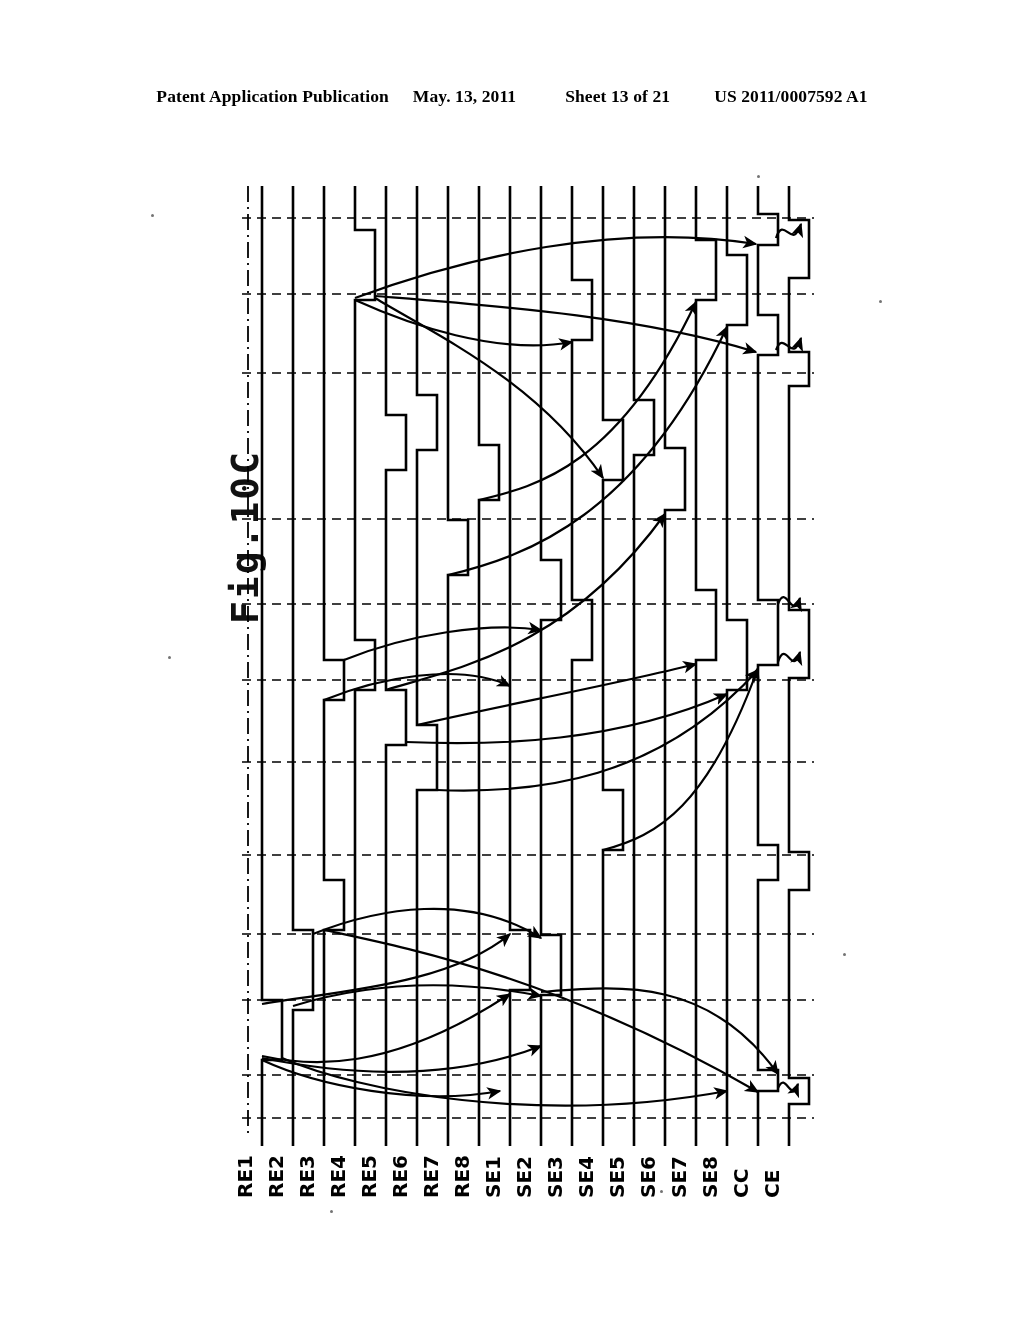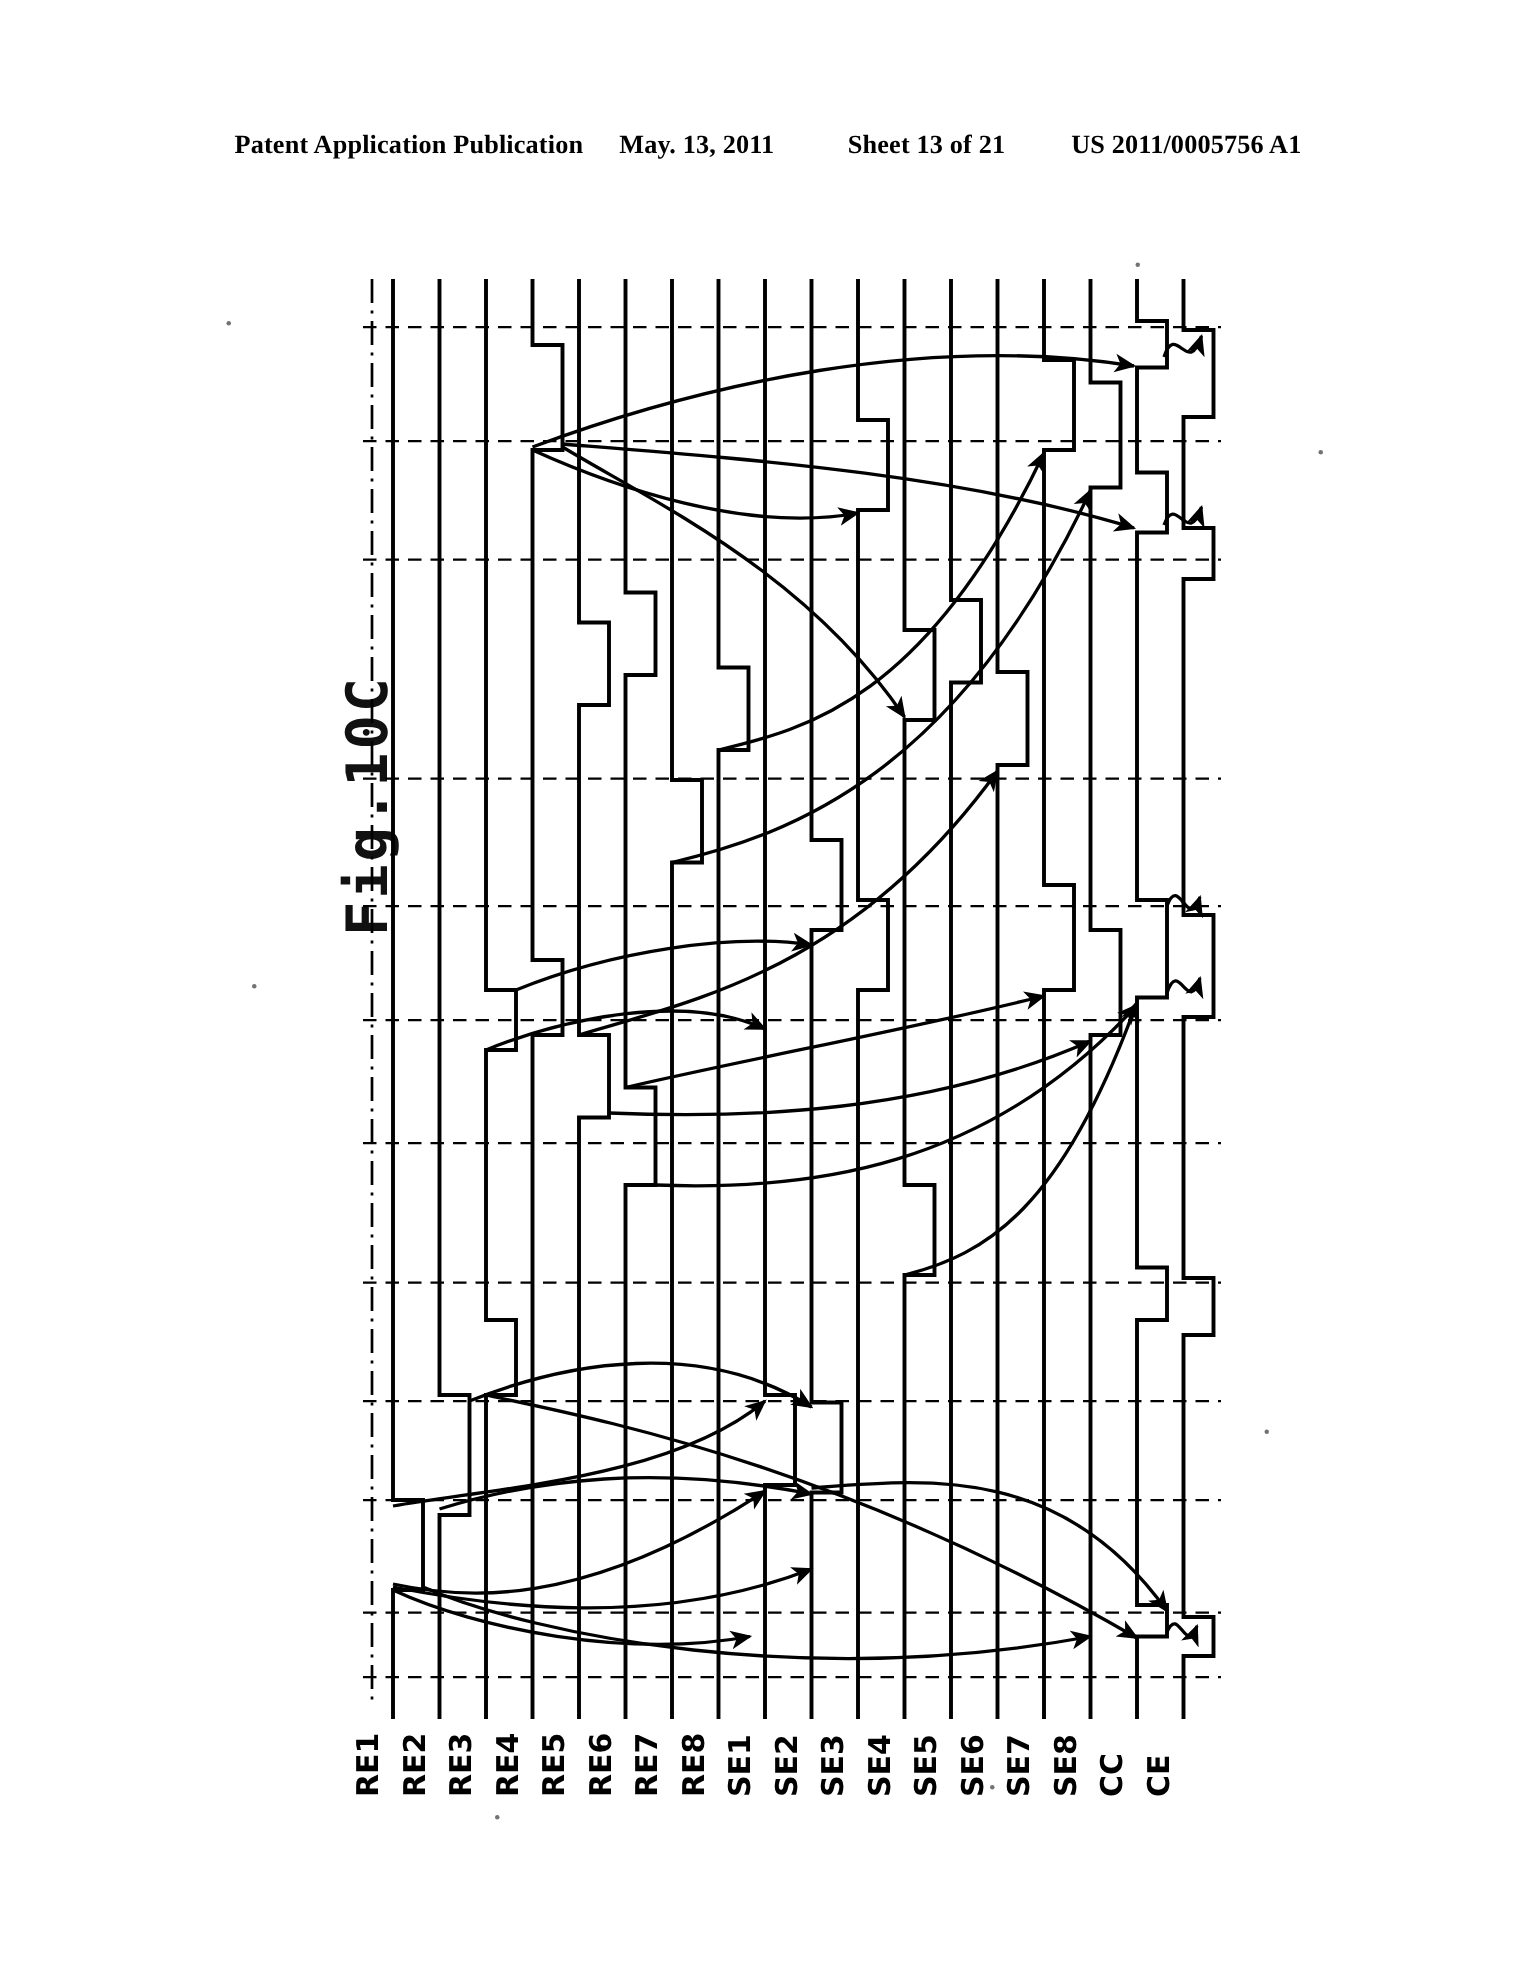--- a/index.html
+++ b/index.html
@@ -49,21 +49,21 @@
   
   .speck{position:absolute;background:#000;border-radius:50%;opacity:.55;}
 </style>
 </head>
 <body>
 
 <div id="page-header">
   <span class="h-pub">Patent Application Publication</span>
   <span class="h-date">May. 13, 2011</span>
   <span class="h-sheet">Sheet 13 of 21</span>
-  <span class="h-num">US 2011/0005756 A1</span>
+  <span class="h-num">US 2011/0007592 A1</span>
 </div>
 
 <div id="fig-title">Fig.10C</div>
 
 <div id="figure">
 <svg width="576" height="960" viewBox="0 0 576 960" xmlns="http://www.w3.org/2000/svg">
 
   <defs>
     <marker id="ah" viewBox="0 0 10 10" refX="9" refY="5" markerWidth="6.5" markerHeight="6.5" orient="auto-start-reverse">
       <path d="M0,0.6 L10,5 L0,9.4 L2.6,5 Z" fill="#000"></path>

